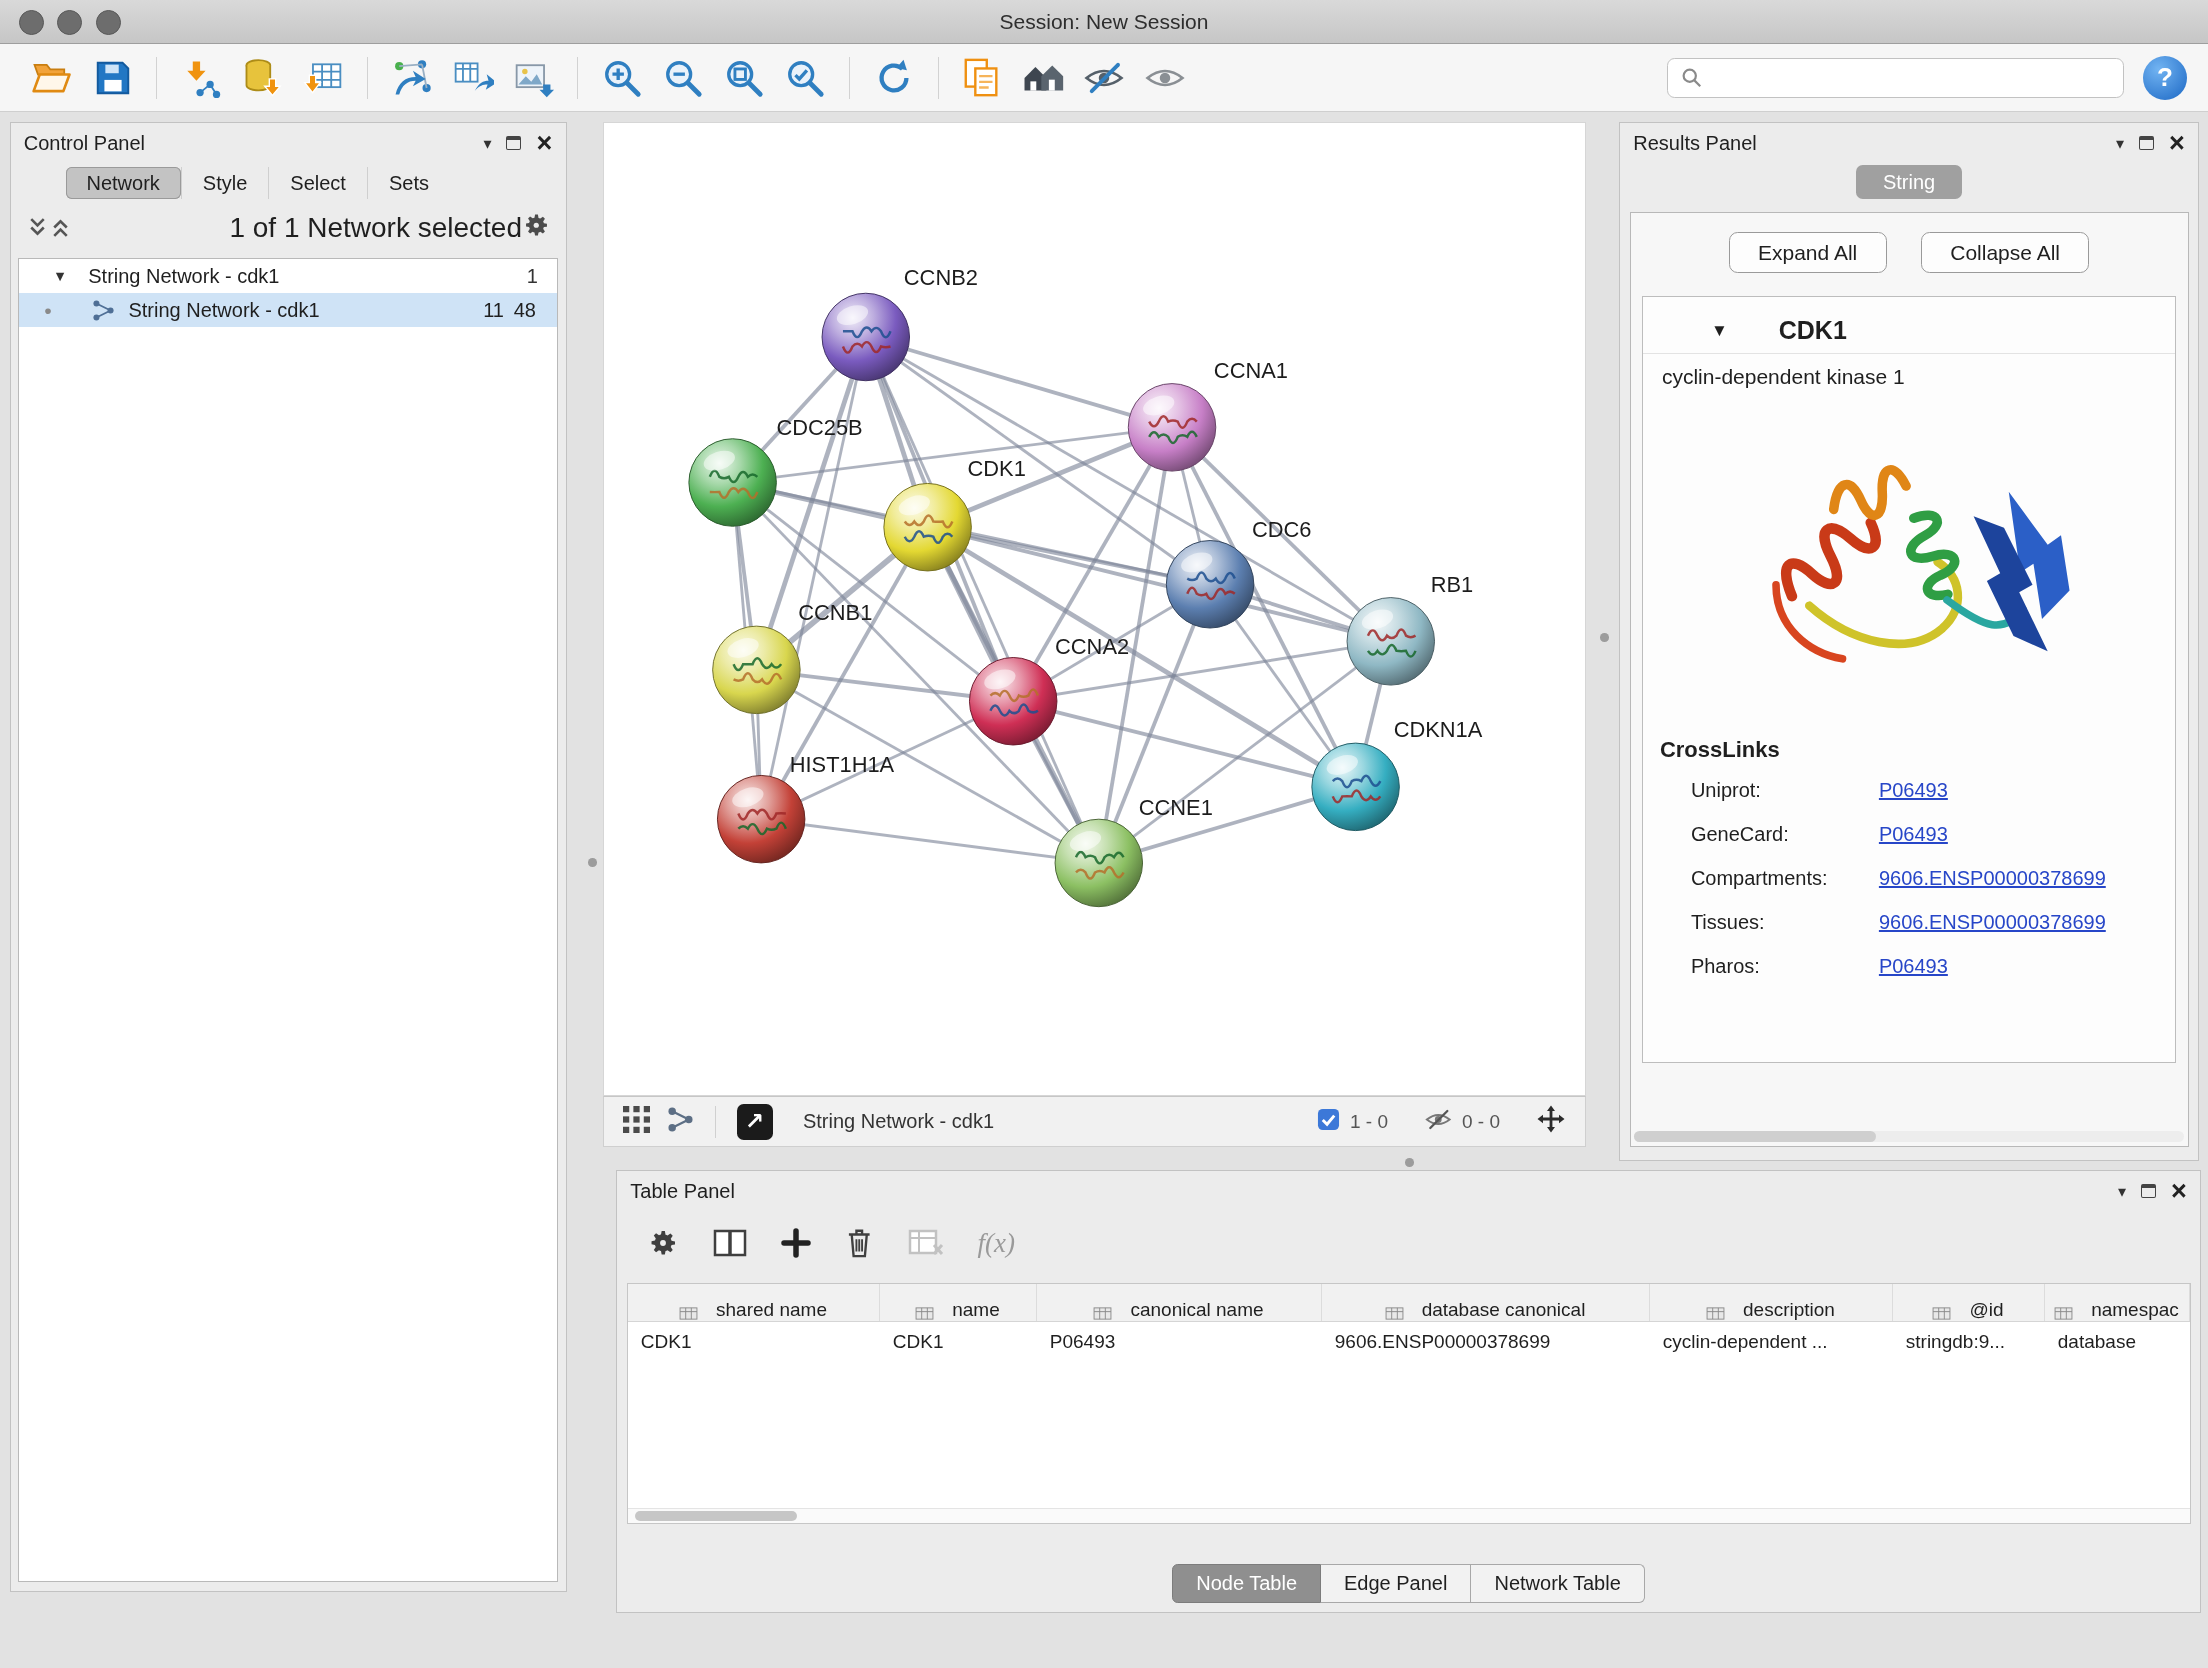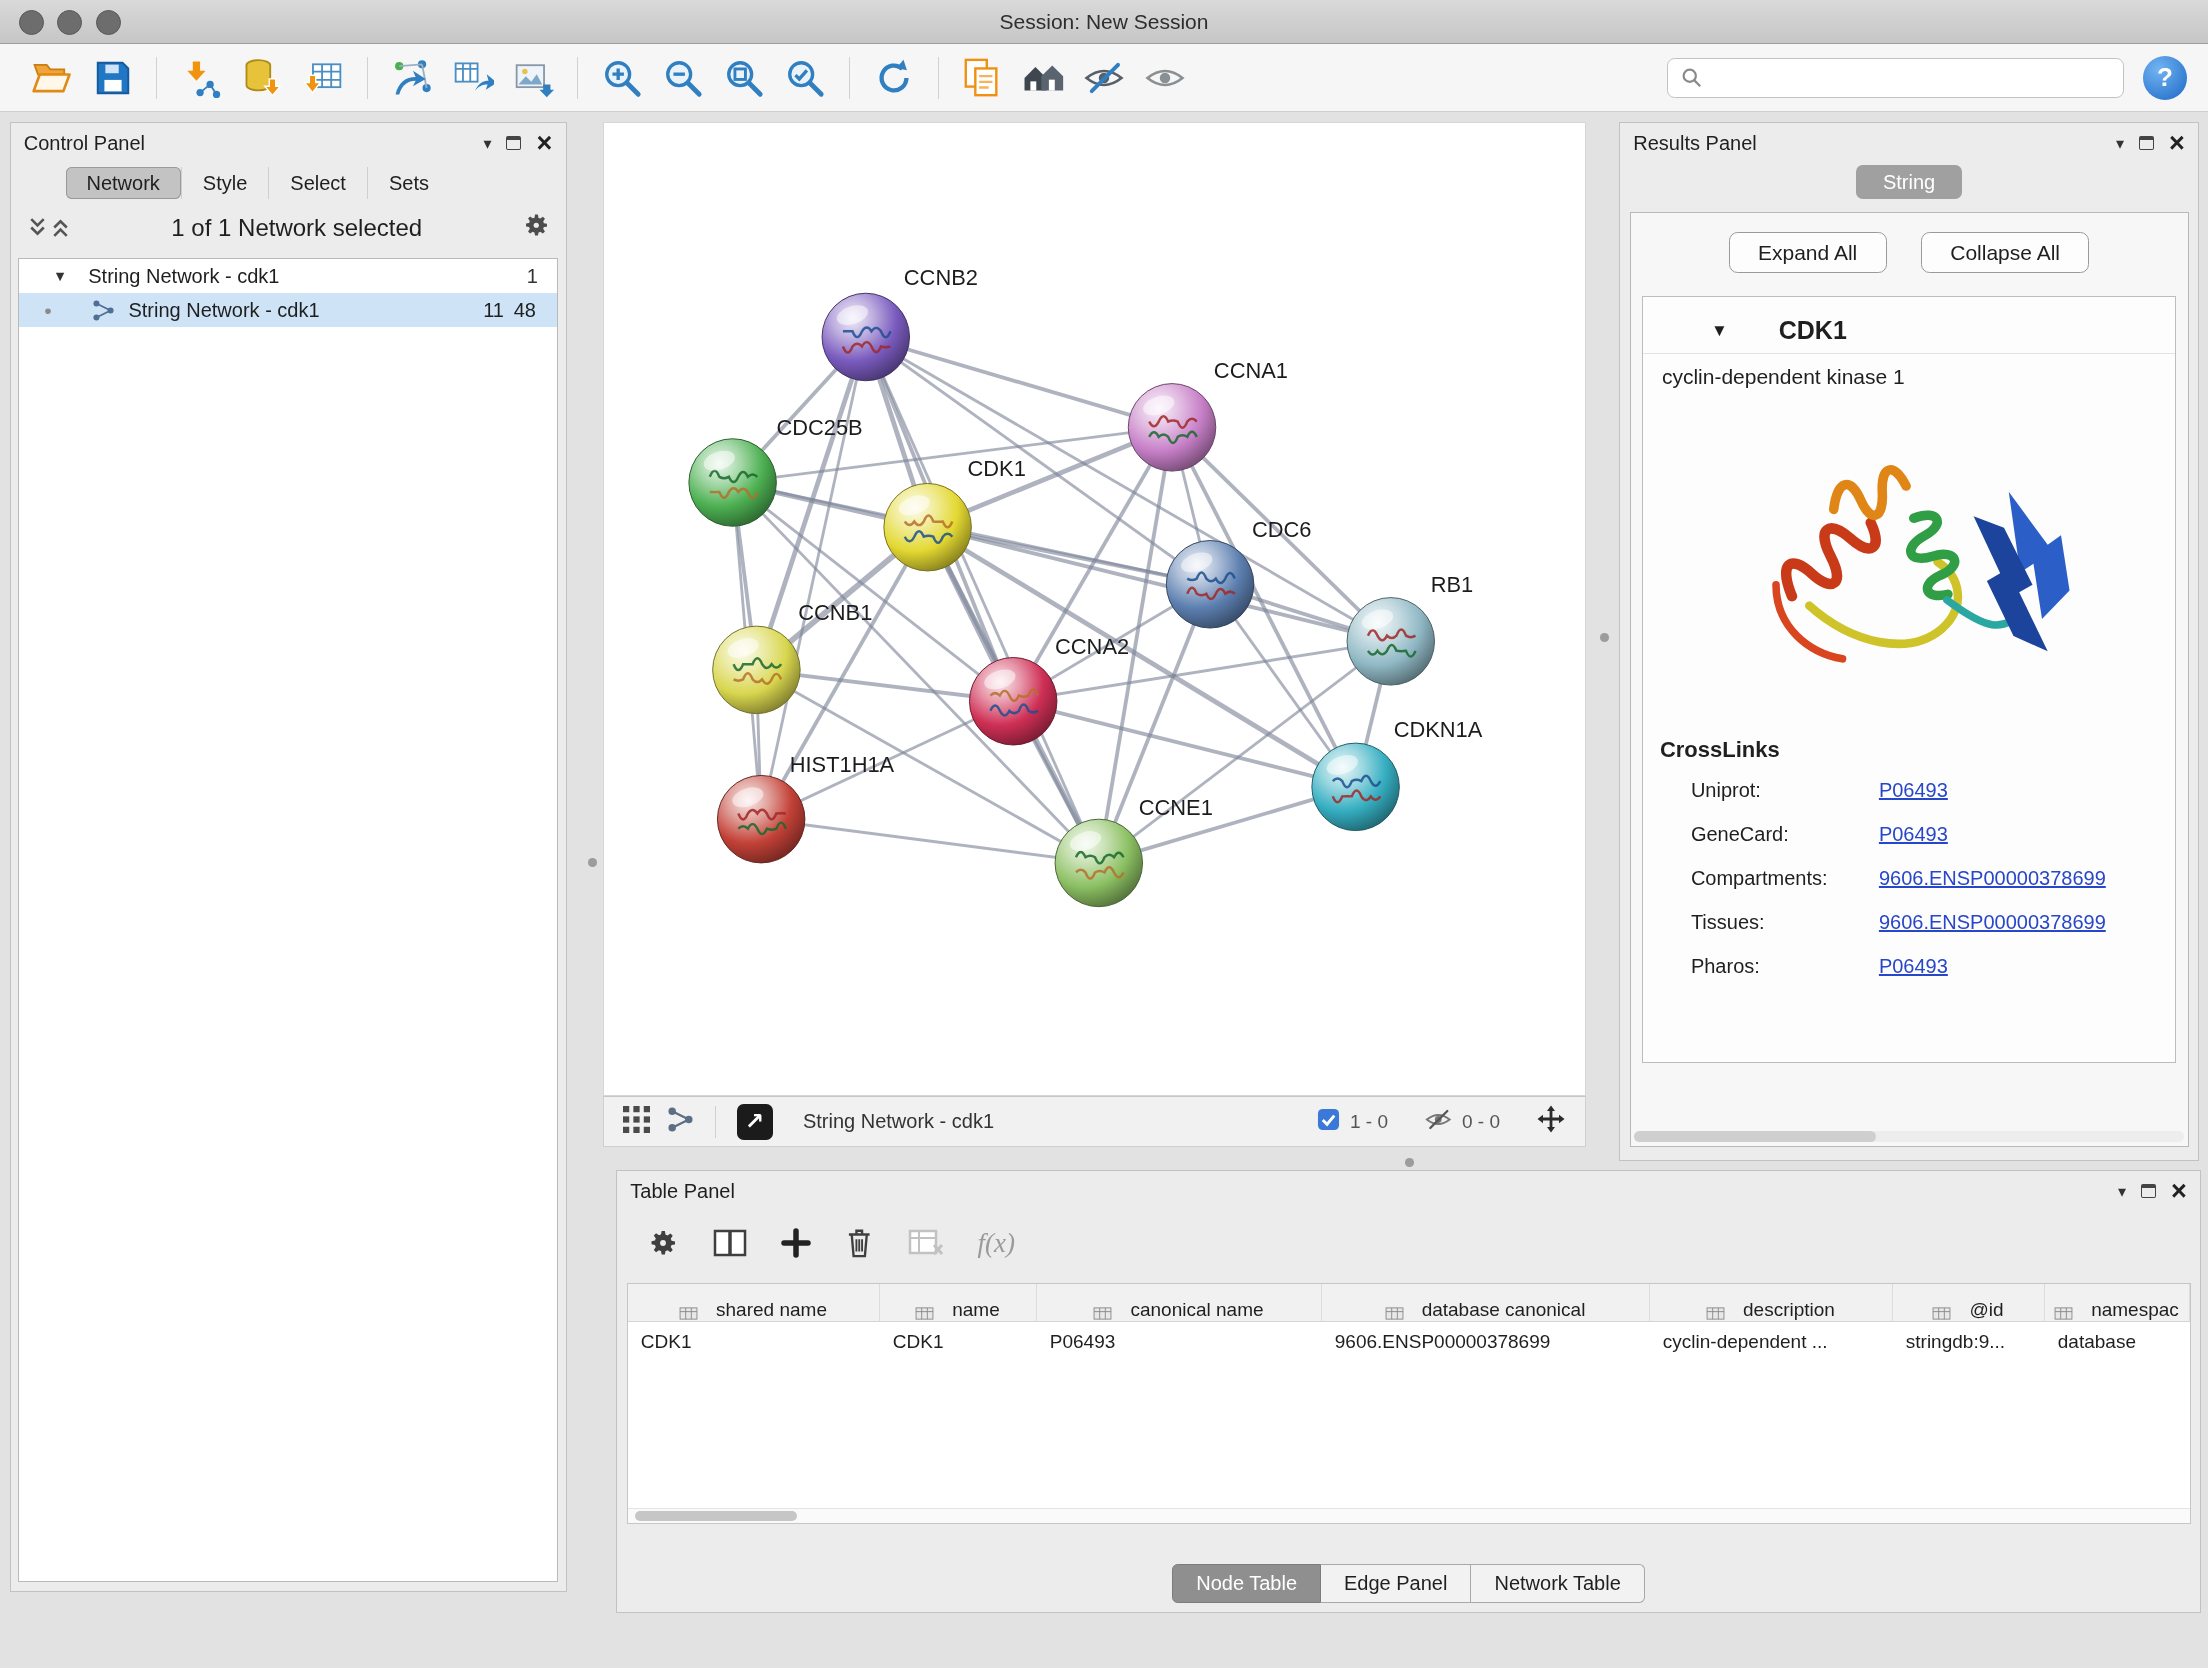--- a/index.html
+++ b/index.html
@@ -35,21 +35,21 @@
   .tri-down { font-size:16px; color:#333; }
   .float-ic { width:15px; height:13.3px; border:1.9px solid #444; border-top-width:4.8px; border-radius:1.9px; }
   .close-ic { font-size:27px; font-weight:bold; color:#222; line-height:21px; }
   
   .control-panel { left:9.5px; top:122px; width:557px; height:1470px; }
   .cp-tabs { display:flex; align-items:flex-start; padding:3.8px 0 5.7px 55px; }
   .cp-tab { padding:4.8px 21px; font-size:20px; border-left:1px solid #cfcfcf; cursor:pointer; }
   .cp-tab:first-child { border-left:none; }
   .cp-tab.active { background:#c3c3c3; border-radius:5.7px; box-shadow:inset 0 0 0 1px #9a9a9a; border-left:none; }
   .cp-status { display:flex; align-items:center; padding:5.7px 15px 7.6px 15px; }
-  .cp-status .mid { flex:1; text-align:center; font-size:24px; }
+  .cp-status .mid { flex:1; text-align:right; font-size:28px; }
   .chev svg { width:23px; height:25px; display:block; }
   .tree { position:absolute; left:7.6px; right:7.6px; top:135px; bottom:9.5px; background:#fff; border:1px solid #b9b9b9; }
   .tree-row { height:34px; display:flex; align-items:center; font-size:20px; }
   .tree-row.root { padding-left:34px; gap:21px; }
   .tree-row .count { margin-left:auto; padding-right:19px; color:#333; }
   .tree-row.child { background:#cfe3f6; padding-left:25px; }
   .tree-row.child .dot { color:#8a8a8a; font-size:13.3px; }
   .tree-row.child .share { margin-left:40px; margin-right:13.3px; display:flex; }
   .tree-row.child .n1 { margin-left:auto; width:44px; text-align:right; }
   .tree-row.child .n2 { width:53px; text-align:right; padding-right:21px; }

